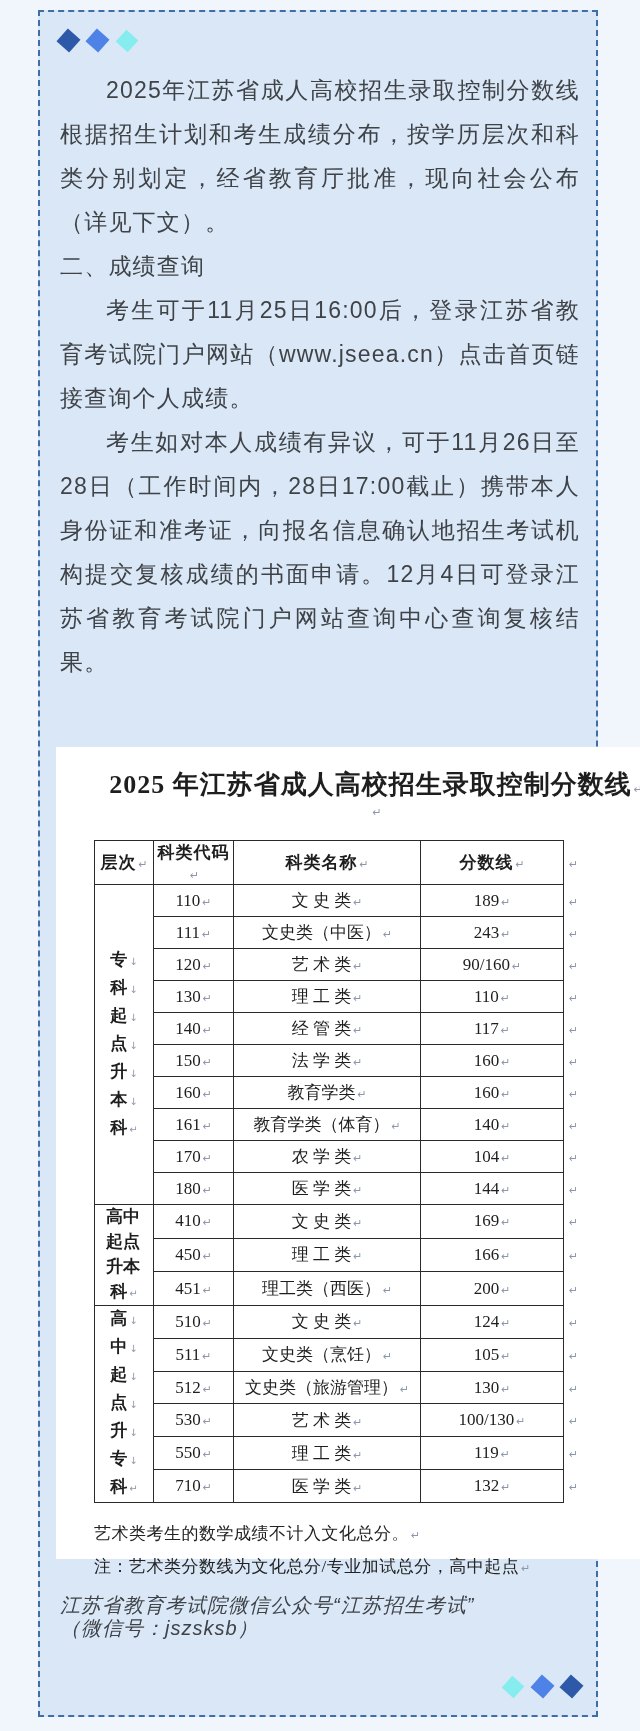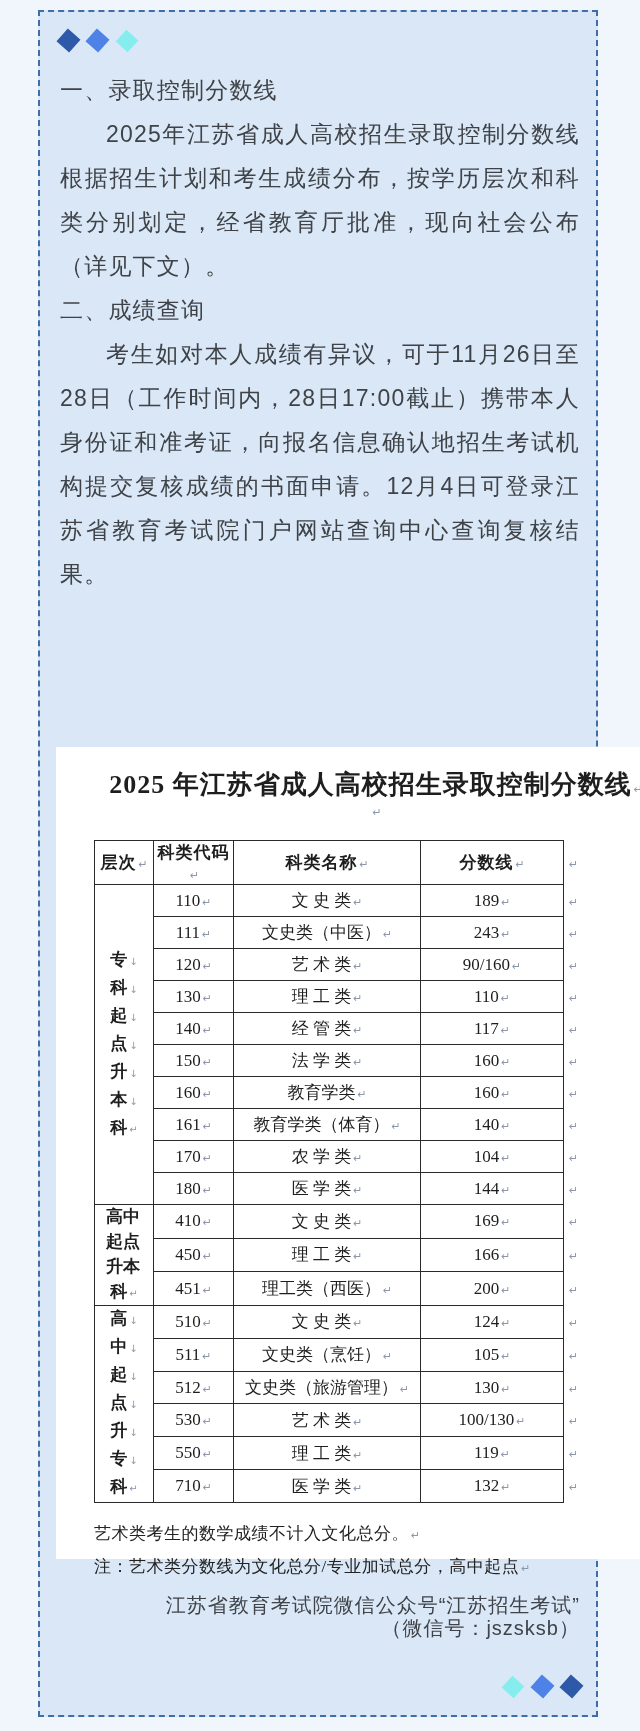--- a/index.html
+++ b/index.html
@@ -65,38 +65,38 @@
   .tc-note {
     margin:15px 0 0 38px; width:460px;
     font-size:17px; line-height:31px; letter-spacing:0.5px; color:#222;
   }
   
   .footer {
     position:absolute; left:20px; top:1582px; width:520px;
     color:#3f4347; font-size:20px; line-height:23px; letter-spacing:1px;
   }
   .footer .bullet { font-size:16px; margin-right:10px; color:#2c2c2c; }
-  .footer .f2, .footer .f3 { text-align:right; }
+  .footer .f2, .footer .f3 { text-align:left;font-style:italic; }
 </style>
 </head>
 <body>
 
 <div class="stage">
   <div class="card">
 
     <div class="diamonds top">
       <span class="dm d1"></span>
       <span class="dm d2"></span>
       <span class="dm d3"></span>
     </div>
 
     <div class="article">
-      <p class="head">一、录取控制分数线</p>
       <p class="para">2025年江苏省成人高校招生录取控制分数线根据招生计划和考生成绩分布，按学历层次和科类分别划定，经省教育厅批准，现向社会公布（详见下文）。</p>
       <p class="head">二、成绩查询</p>
+      <p class="para">考生可于11月25日16:00后，登录江苏省教育考试院门户网站（www.jseea.cn）点击首页链接查询个人成绩。</p>
       <p class="para">考生如对本人成绩有异议，可于11月26日至28日（工作时间内，28日17:00截止）携带本人身份证和准考证，向报名信息确认地招生考试机构提交复核成绩的书面申请。12月4日可登录江苏省教育考试院门户网站查询中心查询复核结果。</p>
     </div>
 
     <div class="table-card">
       <div class="tc-title">
         <span>2025 年江苏省成人高校招生录取控制分数线</span><span class="mark">↵</span>
       </div>
       <div class="tc-pilcrow mark">↵</div>
 
       <table class="score-table">

